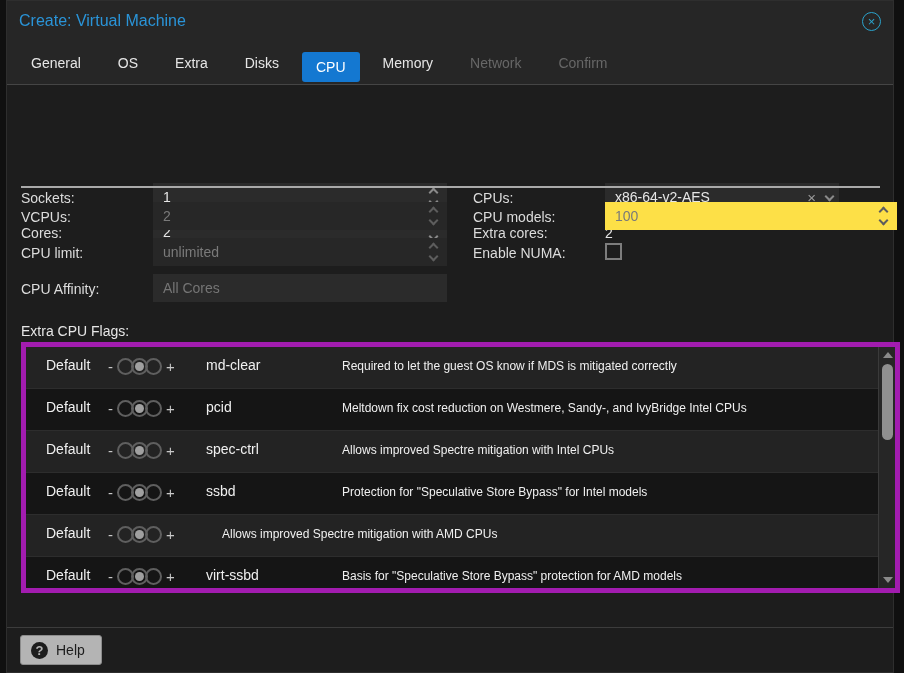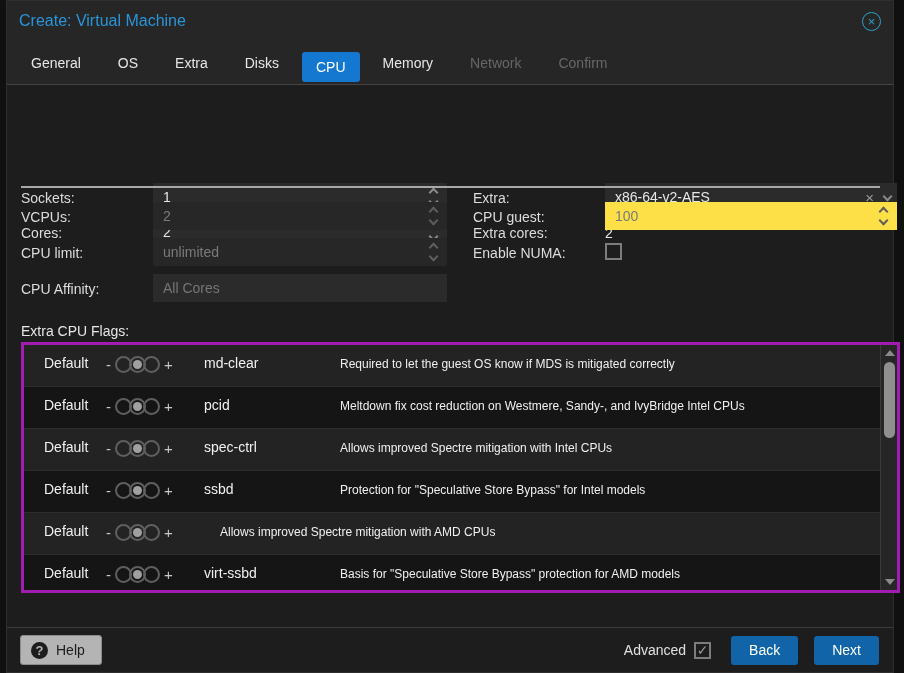--- a/index.html
+++ b/index.html
@@ -46,21 +46,21 @@
 
   .divider { position:absolute; left:14px; right:13px; height:2px; background:#a9a9a9; }
 
   .checkbox { position:absolute; width:17px; height:17px; border:2px solid #7d7d7d;
               background:transparent; cursor:pointer; color:#9a9a9a; font-size:14px;
               line-height:13px; text-align:center; }
 
   
   .flags-label { position:absolute; left:14px; top:238px; color:#e6e6e6; font-size:14px; }
   .flags-table { position:absolute; left:14px; top:257px; width:879px; height:251px;
-                 border:3px solid #a21caf; background:#bef264; overflow:hidden; }
+                 border:5px solid #a21caf; background:#bef264; overflow:hidden; }
   .flags-rows { position:absolute; left:0; top:0; right:17px; bottom:0; overflow:hidden; }
   .flag-row { display:flex; align-items:flex-start; border-bottom:1px solid #2d2d2d; min-height:42px; }
   .flag-row.odd { background:#232323; }
   .flag-row.even { background:#151515; }
   .c-default { width:82px; padding:10px 0 0 20px; color:#f0f0f0; font-size:14px; flex:0 0 auto; }
   .c-slider { width:98px; flex:0 0 auto; display:flex; align-items:center; margin-top:11px; }
   .c-flag { width:120px; padding-top:10px; color:#f0f0f0; font-size:14px; flex:0 0 auto; }
   .c-desc { flex:1 1 auto; padding:10px 10px 8px 0; color:#f0f0f0; font-size:12px; line-height:19px;margin-left:16px; }
 
   .tri-minus { color:#c8c8c8; font-size:15px; margin-right:4px; }
@@ -124,22 +124,22 @@
 
     <span class="fld-label" style="left:14px; top:105px;">Sockets:</span>
     <div class="field" style="left:146px; top:98px; width:294px;">
       <input value="1" style="">
       <span class="spin">
           <span class="chev up"></span>
           <span class="chev down"></span>
         </span>
     </div>
 
-    <span class="fld-label" style="left:466px; top:105px;">Extra:</span>
-    <div class="field" style="left:598px; top:98px; width:292px;">
+    <span class="fld-label" style="left:466px; top:105px;">CPUs:</span>
+    <div class="field" style="left:598px; top:98px; width:234px;">
       <input value="x86-64-v2-AES" style="">
       <span class="combo-tools">
         <span class="combo-clear">×</span>
         <span class="chev down"></span>
       </span>
     </div>
 
     <span class="fld-label" style="left:14px; top:140px;">Cores:</span>
     <div class="field" style="left:146px; top:133px; width:294px;">
       <input value="2" style="">
@@ -156,21 +156,21 @@
 
     <span class="fld-label" style="left:14px; top:124px;">VCPUs:</span>
     <div class="field disabled" style="left:146px; top:117px; width:294px;">
       <input disabled="" value="2" style="">
       <span class="spin dim">
           <span class="chev up"></span>
           <span class="chev down"></span>
         </span>
     </div>
 
-    <span class="fld-label" style="left:466px; top:124px;">CPU guest:</span>
+    <span class="fld-label" style="left:466px; top:124px;">CPU models:</span>
     <div class="field disabled" style="left:598px; top:117px; width:292px; background:#fde047;">
       <input disabled="" value="100" style="">
       <span class="spin dim">
           <span class="chev up"></span>
           <span class="chev down"></span>
         </span>
     </div>
 
     <span class="fld-label" style="left:14px; top:160px;">CPU limit:</span>
     <div class="field disabled" style="left:146px; top:153px; width:294px;">
@@ -270,21 +270,15 @@
         <span class="sb-arrow-down"></span>
       </div>
     </div>
   </div>
 
   <div class="footer">
     <div class="help-btn">
       <span class="help-q">?</span>
       <span class="help-text">Help</span>
     </div>
-    <div class="footer-right">
-      <span class="advanced-label">Advanced</span>
-      <span class="checkbox adv-check" id="adv-check">✓</span>
-      <button class="btn back">Back</button>
-      <button class="btn next">Next</button>
-    </div>
   </div>
 
 </div>
 
 </body></html>

